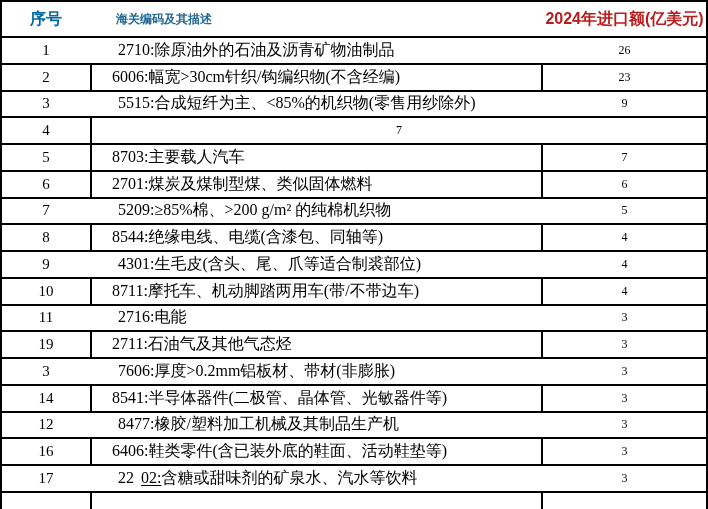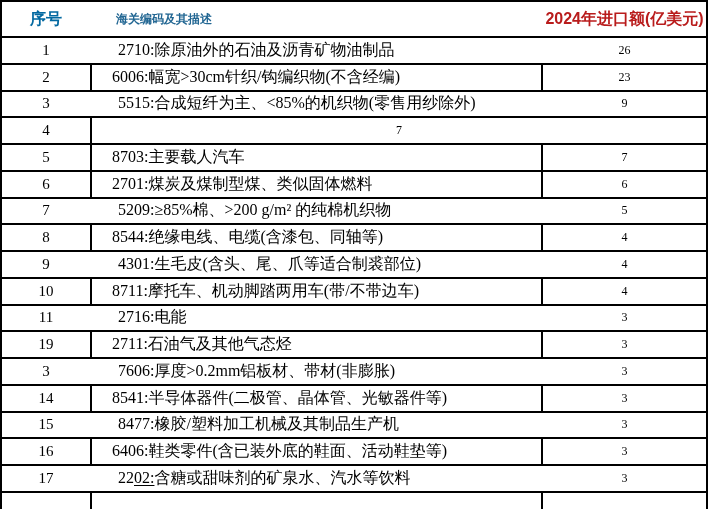--- a/index.html
+++ b/index.html
@@ -33,21 +33,21 @@
   }
   .row.grid .c1, .row.grid .c2 { border-right-color:#000; }
   .row.grid .c2 { padding-left:20px; }
   .hdr {
     height:36px; font-weight:bold;
     font-family:"Liberation Sans","DejaVu Sans",sans-serif;
   }
   .hdr .c1, .hdr .c3 { font-size:16px; }
   .hdr .c2 { font-size:12px; padding-left:24px; }
   .partial { height:16px; border-bottom:none; }
-  .u { text-decoration:underline; text-underline-offset:2px; }
+  .u { text-decoration:underline; text-underline-offset:2px;margin-left:7px; }
 </style>
 </head>
 <body>
 
 <div id="app">
   <div class="tbl">
 
     <div class="row hdr">
       <div class="c1" style="color: #0369a1;">序号</div>
       <div class="c2" style="color: rgb(35, 103, 147);">海关编码及其描述</div>
@@ -118,21 +118,21 @@
           <div class="c1">3</div>
           <div class="c2">7606:厚度&gt;0.2mm铝板材、带材(非膨胀)</div>
           <div class="c3">3</div>
         </div>
         <div class="row grid">
           <div class="c1">14</div>
           <div class="c2">8541:半导体器件(二极管、晶体管、光敏器件等)</div>
           <div class="c3">3</div>
         </div>
         <div class="row">
-          <div class="c1">15</div>
+          <div class="c1">12</div>
           <div class="c2">8477:橡胶/塑料加工机械及其制品生产机</div>
           <div class="c3">3</div>
         </div>
         <div class="row grid">
           <div class="c1">16</div>
           <div class="c2">6406:鞋类零件(含已装外底的鞋面、活动鞋垫等)</div>
           <div class="c3">3</div>
         </div>
         <div class="row">
           <div class="c1">17</div>

